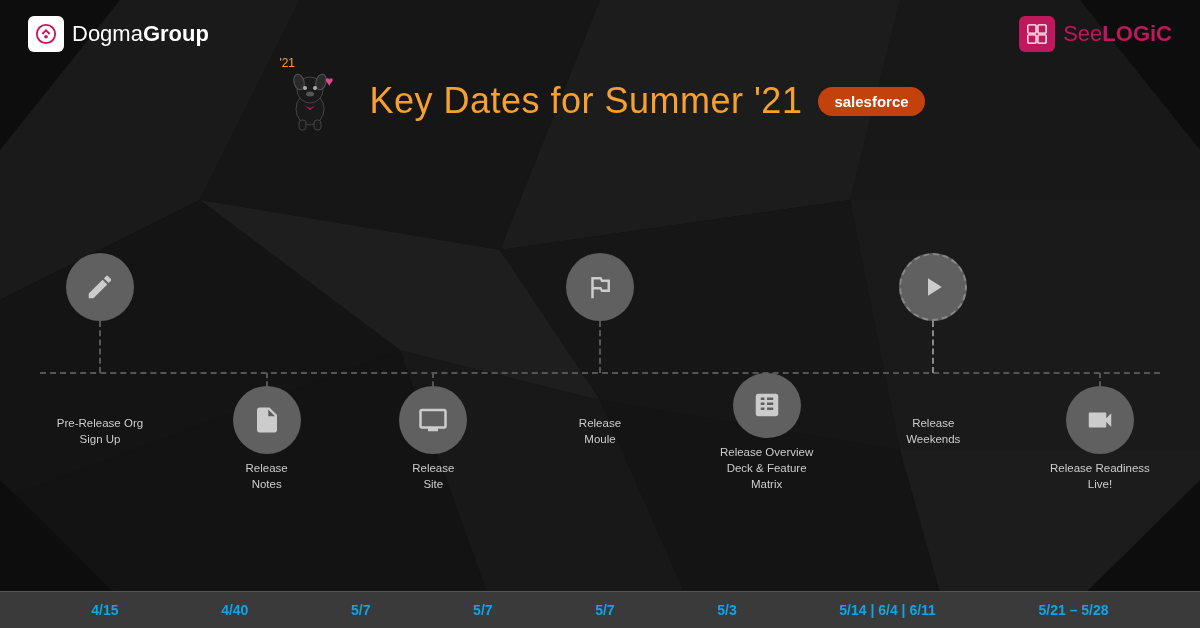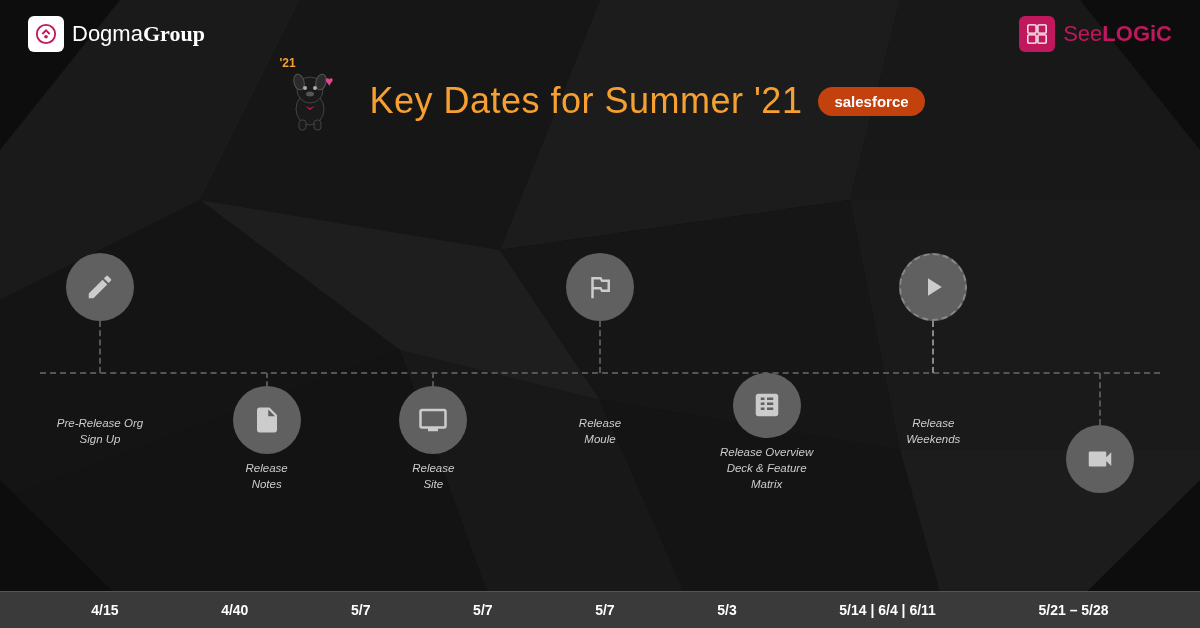--- a/index.html
+++ b/index.html
@@ -52,21 +52,20 @@
       justify-content: center;
       font-size: 18px;
     }
     .logo-dogma-text {
       font-size: 22px;
       color: #fff;
       font-weight: 400;
     }
     .logo-dogma-text strong {
       font-weight: 700;
-      font-family: Liberation Serif, serif;
     }
 
     .logo-seelogic {
       display: flex;
       align-items: center;
       gap: 8px;
     }
     .logo-seelogic-icon {
       width: 36px;
       height: 36px;
@@ -113,21 +112,21 @@
     .date-bar {
       background: #3a3a3a;
       display: flex;
       justify-content: space-around;
       align-items: center;
       padding: 10px 40px;
       border-top: 1px solid #555;
     }
     .date-item {
       font-size: 14px;
-      color: #ffffff;
+      color: #0ea5e9;
       font-weight: 600;
       text-align: right;
     }
 
     
     .timeline-outer {
       flex: 1;
       position: relative;
       padding: 0 40px;
       display: flex;
@@ -171,21 +170,20 @@
       flex-direction: column;
       align-items: center;
       justify-content: flex-end;
     }
     .bottom-half {
       height: 120px;
       display: flex;
       flex-direction: column;
       align-items: center;
       justify-content: flex-start;
-      font-style: italic;
     }
 
     .icon-circle {
       width: 68px;
       height: 68px;
       border-radius: 50%;
       background: #606060;
       display: flex;
       align-items: center;
       justify-content: center;
@@ -216,21 +214,21 @@
       position: relative;
       display: inline-block;
       margin-right: 8px;
     }
     .mascot-21 {
       position: absolute;
       top: -8px;
       left: 4px;
       font-size: 12px;
       color: #f5a030;
-      font-weight: bold;
+      font-weight: normal;
     }
   </style>
 </head>
 <body>
 
 <svg class="bg-shapes" viewBox="0 0 1200 628" xmlns="http://www.w3.org/2000/svg">
 
   <polygon points="0,0 300,0 200,200 0,300" fill="#1a1a1a"></polygon>
   <polygon points="300,0 600,0 500,250 200,200" fill="#161616"></polygon>
   <polygon points="600,0 900,0 850,200 500,250" fill="#1c1c1c"></polygon>
@@ -410,20 +408,21 @@
         <div class="top-half">
           <div style="height:36px;"></div>
         </div>
         <div class="bottom-half">
           <div class="dash-vert" style="height:36px;"></div>
           <div class="icon-circle">
             <svg viewBox="0 0 24 24" fill="#ccc" xmlns="http://www.w3.org/2000/svg">
               <path d="M17 10.5V7c0-.55-.45-1-1-1H4c-.55 0-1 .45-1 1v10c0 .55.45 1 1 1h12c.55 0 1-.45 1-1v-3.5l4 4v-11l-4 4z"></path>
             </svg>
           </div>
+          <div class="item-text">Release Readiness<br>Live!</div>
         </div>
       </div>
 
     </div>
   </div>
 
   <div class="date-bar">
     <div class="date-item">4/15</div>
     <div class="date-item">4/40</div>
     <div class="date-item">5/7</div>

